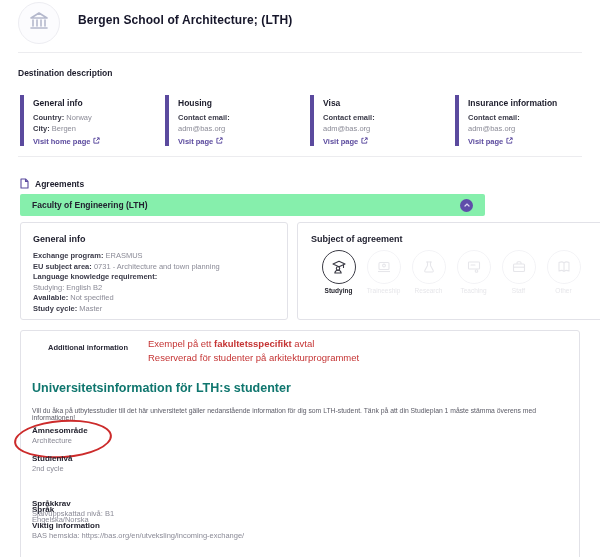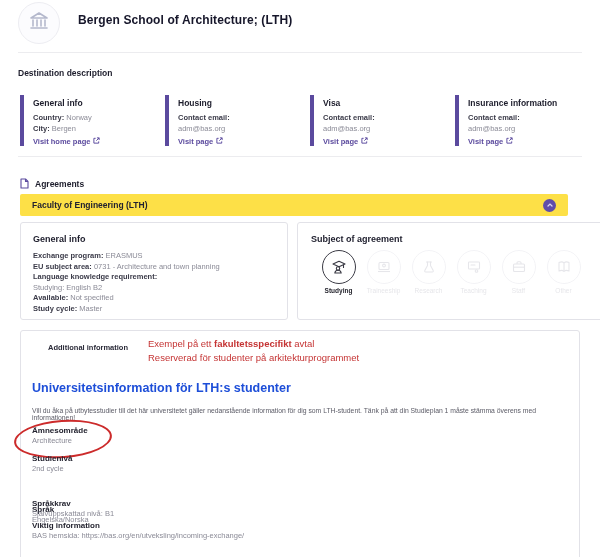--- a/index.html
+++ b/index.html
@@ -25,21 +25,21 @@
   .card{top:95px;width:138px;border-left:4px solid #5b4a9e;padding:3px 0 0 9px;box-sizing:border-box;}
   .card-title{font-size:8.5px;font-weight:bold;color:#1d1d2c;margin-bottom:5px;}
   .card-row{font-size:7.5px;line-height:10.5px;}
   .card-row .lbl{font-weight:bold;color:#3a3a48;}
   .card-row .val{color:#8b8b97;}
   .card-link{margin-top:3px;font-size:7.5px;font-weight:bold;color:#5b4a9e;display:flex;align-items:flex-end;gap:3px;cursor:pointer;}
 
   
   .agreements-label{left:20px;top:175px;display:flex;align-items:center;gap:6px;}
   .agg-bar{
-    left:20px;top:194px;width:548px;height:22px;background:#fde047;border-radius:2px;
+    left:20px;top:194px;width:465px;height:22px;background:#86efac;border-radius:2px;
     display:flex;align-items:center;cursor:pointer;
   }
   .agg-bar .agg-title{font-size:8.5px;font-weight:bold;color:#222230;margin-left:12px;}
   .agg-mid{position:absolute;left:286px;display:flex;align-items:center;gap:6px;}
   .agg-mid span{font-size:8.5px;font-weight:bold;color:#53535f;}
   .agg-toggle{
     position:absolute;right:12px;top:4.5px;width:13px;height:13px;border-radius:50%;
     background:#5f4daa;display:flex;align-items:center;justify-content:center;cursor:pointer;
   }
 
@@ -56,21 +56,21 @@
   .subject-item.active .subject-circle{border-color:#3c3c46;}
   .subject-item.active .subject-label{color:#26262f;font-weight:bold;}
   .subject-item.faded{opacity:.45;}
   .subject-item.faded .subject-circle{border-color:#e4e4ea;}
 
   
   .details-box{left:20px;top:330px;width:560px;height:240px;background:#fff;border:1px solid #e2e2e8;border-radius:3px 3px 0 0;box-sizing:border-box;}
   .additional-label{left:48px;top:343px;font-size:7.5px;font-weight:bold;color:#2a2a38;}
   .annotation{left:148px;top:337px;font-size:9.5px;line-height:14px;color:#c53434;}
   .annotation b{font-weight:bold;}
-  .details-heading{left:32px;top:381px;font-size:12.5px;font-weight:bold;color:#1d4ed8;}
+  .details-heading{left:32px;top:381px;font-size:12.5px;font-weight:bold;color:#0f766e;}
   .details-intro{left:32px;top:407px;width:540px;font-size:6.8px;color:#5b5b66;}
   .dsec-label{font-size:8px;font-weight:bold;color:#23232f;}
   .dsec-value{font-size:7.5px;color:#8b8b97;margin-top:1px;}
   .red-ellipse{
     left:14px;top:420px;width:94px;height:34px;border:2.5px solid #cc2b2b;border-radius:50%;
     transform:rotate(-4deg);pointer-events:none;
   }
 </style>
 </head>
 <body>

